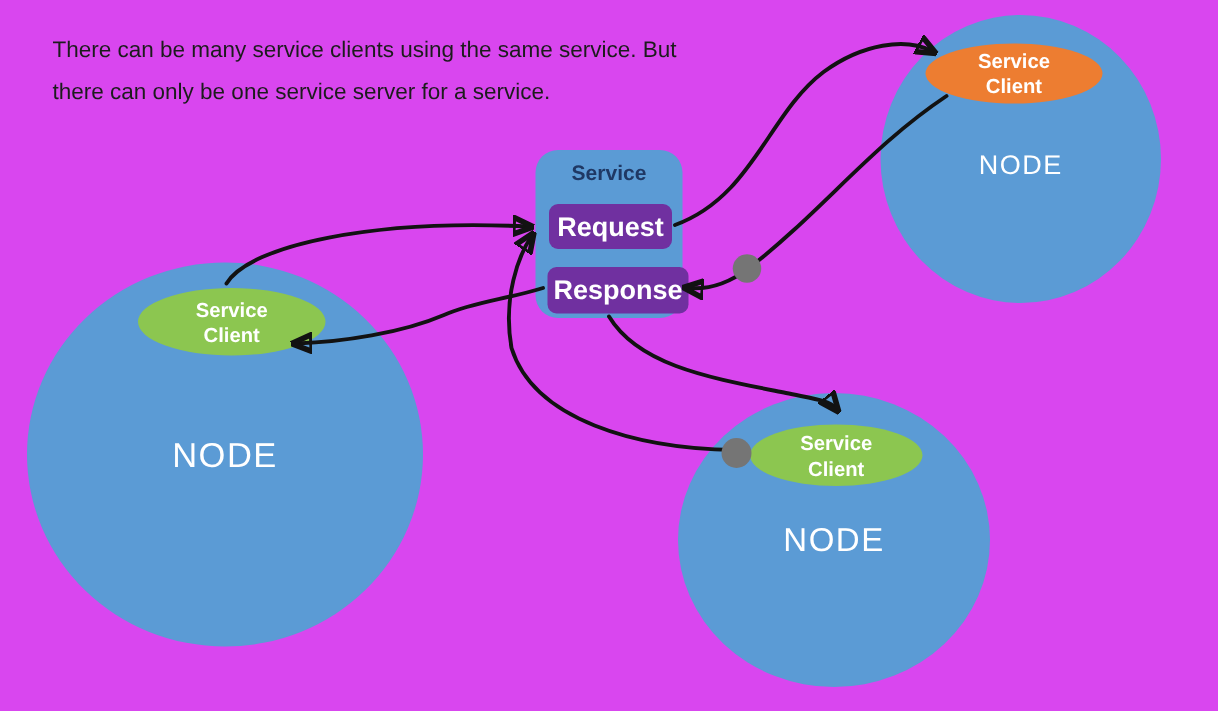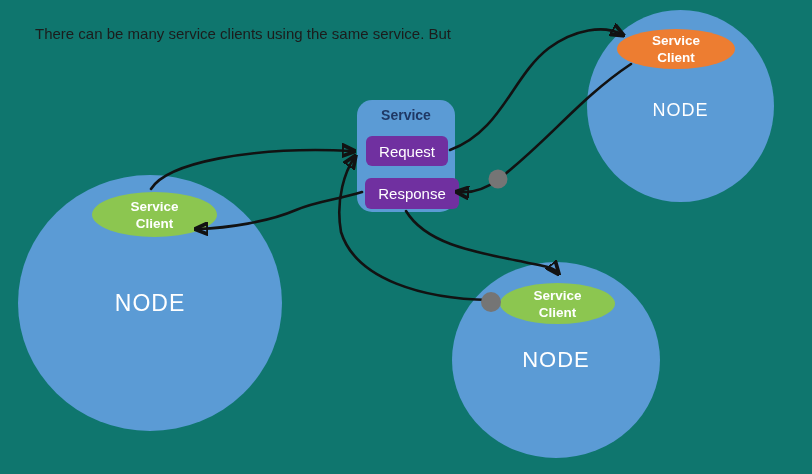--- a/index.html
+++ b/index.html
@@ -1,46 +1,47 @@
 <!DOCTYPE html>
 <html><head>
 <meta charset="utf-8">
 <style>
   html,body{margin:0;padding:0;background:#fff;}
-  #stage{position:relative;width:812px;height:474px;background:#0f766e;overflow:hidden;
+  #stage{position:relative;width:812px;height:474px;background:#d946ef;overflow:hidden;
          font-family:"Liberation Sans",sans-serif;}
   .caption{position:absolute;left:35px;top:20px;width:460px;color:#1c1c1c;
            font-size:15px;line-height:28px;}
   .node{position:absolute;border-radius:50%;background:#5B9BD5;}
   .node-label{position:absolute;left:0;width:100%;text-align:center;color:#fff;
               font-weight:normal;letter-spacing:1px;}
   .ellipse{position:absolute;border-radius:50%;display:flex;flex-direction:column;
            align-items:center;justify-content:center;color:#fff;font-weight:bold;
            font-size:13.5px;line-height:17px;text-align:center;}
   .ellipse.green{background:#8CC650;}
   .ellipse.orange{background:#ED7D31;}
   .service-box{position:absolute;left:357px;top:100px;width:98px;height:112px;
                background:#5B9BD5;border-radius:15px;}
   .service-title{position:absolute;top:7px;left:0;width:100%;text-align:center;
                  color:#1F3864;font-weight:bold;font-size:14px;}
   .pill{position:absolute;background:#7030A0;border-radius:6px;color:#fff;
-        font-weight:normal;font-size:15px;display:flex;align-items:center;
+        font-weight:bold;font-size:18px;display:flex;align-items:center;
         justify-content:center;}
   .pill.request{left:9px;top:36px;width:82px;height:30px;}
   .pill.response{left:8px;top:78px;width:94px;height:31px;}
   #wires{position:absolute;left:0;top:0;width:812px;height:474px;pointer-events:none;}
   #wires path{fill:none;stroke:#121212;stroke-width:2.6;stroke-linecap:round;}
 </style>
 </head>
 <body>
 
 <div id="stage">
 
   <div class="caption">
     <div>There can be many service clients using the same service. But</div>
+    <div>there can only be one service server for a service.</div>
   </div>
 
   <div class="node" style="left:18px;top:175px;width:264px;height:256px;"></div>
   <div class="node-label" style="left:18px;top:290px;width:264px;font-size:23px;">NODE</div>
   <div class="ellipse green" style="left:92px;top:192px;width:125px;height:45px;">
     <span>Service</span>
     <span>Client</span>
   </div>
 
   <div class="node" style="left:587px;top:10px;width:187px;height:192px;"></div>

